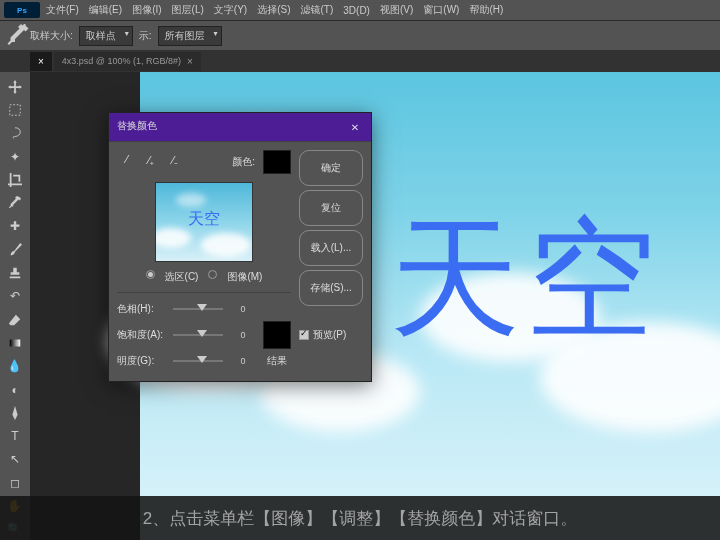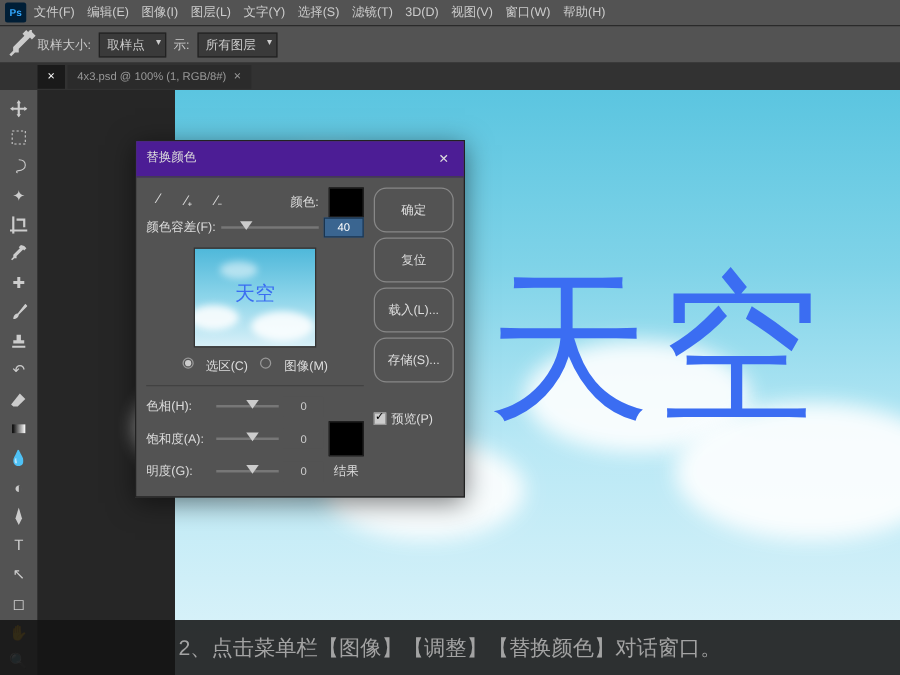--- a/index.html
+++ b/index.html
@@ -1,18 +1,18 @@
 <!DOCTYPE html>
 <html><head>
 <meta charset="utf-8">
 <style>
 *{margin:0;padding:0;box-sizing:border-box;font-family:"Microsoft YaHei",sans-serif}
 body{width:720px;height:540px;background:#323232;overflow:hidden;position:relative}
 .menubar{height:20px;background:#535353;display:flex;align-items:center;padding:0 4px;font-size:10px;color:#ccc}
-.menubar-logo{width:17px;height:16px;background:#001e36;border-radius:2px;display:flex;align-items:center;justify-content:center;margin-right:6px;color:#31a8ff;font-size:8px;font-weight:bold}
+.menubar-logo{width:36px;height:16px;background:#001e36;border-radius:2px;display:flex;align-items:center;justify-content:center;margin-right:6px;color:#31a8ff;font-size:8px;font-weight:bold}
 .menubar span{margin-right:10px;cursor:default}
 .optbar{height:30px;background:#535353;display:flex;align-items:center;padding:0 6px;font-size:10px;color:#ccc;border-top:1px solid #2a2a2a}
 .optbar .tool-icon{width:24px;height:24px;display:flex;align-items:center;justify-content:center}
 .optbar .dropdown{background:#3a3a3a;border:1px solid #222;padding:2px 16px 2px 6px;margin:0 6px;font-size:10px;color:#ccc;position:relative}
 .optbar .dropdown::after{content:"▾";position:absolute;right:3px;font-size:8px}
 .tabsbar{height:22px;background:#323232;display:flex;align-items:center;padding-left:30px;font-size:9px;color:#999}
 .tab{padding:4px 8px;background:#2b2b2b;margin-right:2px;display:flex;align-items:center;gap:6px}
 .tab.active{background:#1a1a1a;color:#fff}
 .tab .close{font-size:10px}
 .main{position:absolute;top:72px;left:0;right:0;bottom:0;display:flex}
@@ -188,27 +188,20 @@
       <div style="display:flex;align-items:center;gap:8px">
         <div class="eyedrops">
           <div class="ed">⁄</div>
           <div class="ed">⁄₊</div>
           <div class="ed">⁄₋</div>
         </div>
         <div style="flex:1"></div>
         <span>颜色:</span>
         <div class="swatch"></div>
       </div>
-      <div class="slider-row">
-        <span>颜色容差(F):</span>
-        <div class="slider-track">
-            <div class="slider-thumb" style="left:20%"></div>
-          </div>
-        <div class="numinput">40</div>
-      </div>
       <div class="preview-box">
         <div class="preview-cloud" style="width:40px;height:20px;left:-5px;top:45px"></div>
         <div class="preview-cloud" style="width:50px;height:24px;left:45px;top:50px"></div>
         <div class="preview-cloud" style="width:30px;height:14px;left:20px;top:10px;opacity:.5"></div>
         <div class="preview-text">天空</div>
       </div>
       <div class="radios">
         <span class="radio on"></span>
         <span>选区(C)</span>
         <span class="radio"></span>

